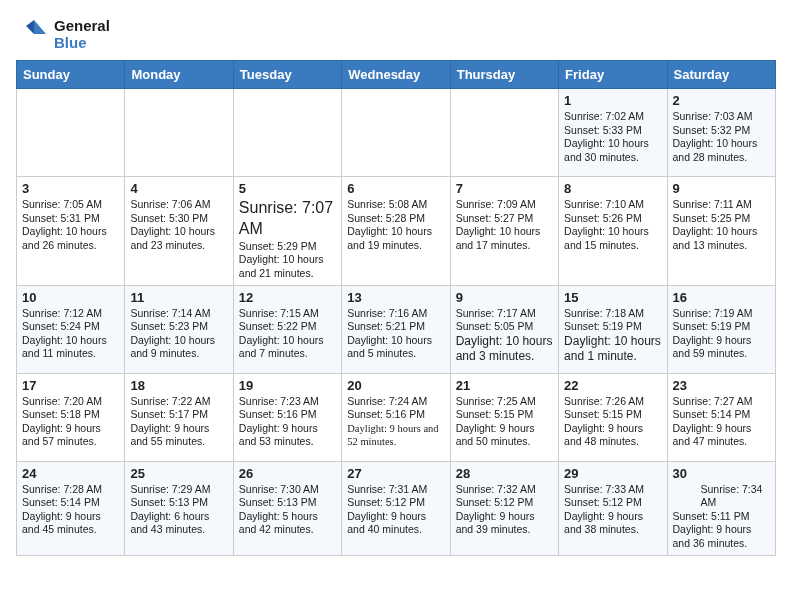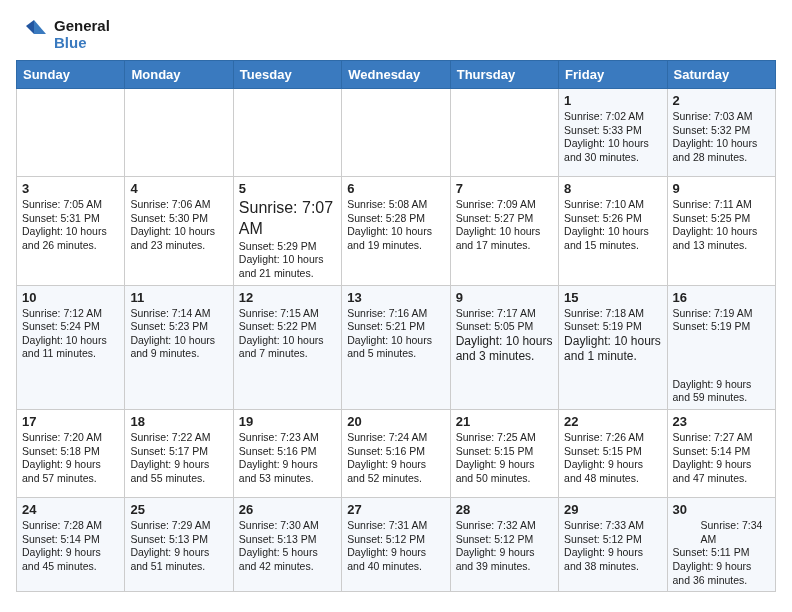--- a/index.html
+++ b/index.html
@@ -208,21 +208,21 @@
         <td>
           <span class="day-num">15</span>
           <div style="font-size: 10.5px; line-height: 1.3;">Sunrise: 7:18 AM</div>
           <div style="font-size: 10.5px; line-height: 1.3;">Sunset: 5:19 PM</div>
           <div style="font-size: 12px; line-height: 1.3;">Daylight: 10 hours and 1 minute.</div>
         </td>
         <td>
           <span class="day-num">16</span>
           <div style="font-size: 10.5px; line-height: 1.3;">Sunrise: 7:19 AM</div>
           <div style="font-size: 10.5px; line-height: 1.3;">Sunset: 5:19 PM</div>
-          <div style="font-size: 10.5px; line-height: 1.3; margin-top: 44px;">Daylight: 9 hours and 59 minutes.</div>
+          <div style="font-size: 10.5px; line-height: 1.3;">Daylight: 9 hours and 59 minutes.</div>
         </td>
       </tr>
       <tr>
         <td>
           <span class="day-num">17</span>
           <div style="font-size: 10.5px; line-height: 1.3;">Sunrise: 7:20 AM</div>
           <div style="font-size: 10.5px; line-height: 1.3;">Sunset: 5:18 PM</div>
           <div style="font-size: 10.5px; line-height: 1.3;">Daylight: 9 hours and 57 minutes.</div>
         </td>
         <td>
@@ -234,21 +234,21 @@
         <td>
           <span class="day-num">19</span>
           <div style="font-size: 10.5px; line-height: 1.3;">Sunrise: 7:23 AM</div>
           <div style="font-size: 10.5px; line-height: 1.3;">Sunset: 5:16 PM</div>
           <div style="font-size: 10.5px; line-height: 1.3;">Daylight: 9 hours and 53 minutes.</div>
         </td>
         <td>
           <span class="day-num">20</span>
           <div style="font-size: 10.5px; line-height: 1.3;">Sunrise: 7:24 AM</div>
           <div style="font-size: 10.5px; line-height: 1.3;">Sunset: 5:16 PM</div>
-          <div style="font-size: 10.5px; line-height: 1.3;">Daylight: 9 hours and 52 minutes.</div>
+          <div style="font-size: 10.5px; line-height: 1.3; font-family: Liberation Serif, serif;">Daylight: 9 hours and 52 minutes.</div>
         </td>
         <td>
           <span class="day-num">21</span>
           <div style="font-size: 10.5px; line-height: 1.3;">Sunrise: 7:25 AM</div>
           <div style="font-size: 10.5px; line-height: 1.3;">Sunset: 5:15 PM</div>
           <div style="font-size: 10.5px; line-height: 1.3;">Daylight: 9 hours and 50 minutes.</div>
         </td>
         <td>
           <span class="day-num">22</span>
           <div style="font-size: 10.5px; line-height: 1.3;">Sunrise: 7:26 AM</div>
@@ -266,21 +266,21 @@
         <td>
           <span class="day-num">24</span>
           <div style="font-size: 10.5px; line-height: 1.3;">Sunrise: 7:28 AM</div>
           <div style="font-size: 10.5px; line-height: 1.3;">Sunset: 5:14 PM</div>
           <div style="font-size: 10.5px; line-height: 1.3;">Daylight: 9 hours and 45 minutes.</div>
         </td>
         <td>
           <span class="day-num">25</span>
           <div style="font-size: 10.5px; line-height: 1.3;">Sunrise: 7:29 AM</div>
           <div style="font-size: 10.5px; line-height: 1.3;">Sunset: 5:13 PM</div>
-          <div style="font-size: 10.5px; line-height: 1.3;">Daylight: 9 hours and 51 minutes.</div>
+          <div style="font-size: 10.5px; line-height: 1.3;">Daylight: 6 hours and 43 minutes.</div>
         </td>
         <td>
           <span class="day-num">26</span>
           <div style="font-size: 10.5px; line-height: 1.3;">Sunrise: 7:30 AM</div>
           <div style="font-size: 10.5px; line-height: 1.3;">Sunset: 5:13 PM</div>
           <div style="font-size: 10.5px; line-height: 1.3;">Daylight: 5 hours and 42 minutes.</div>
         </td>
         <td>
           <span class="day-num">27</span>
           <div style="font-size: 10.5px; line-height: 1.3;">Sunrise: 7:31 AM</div>

